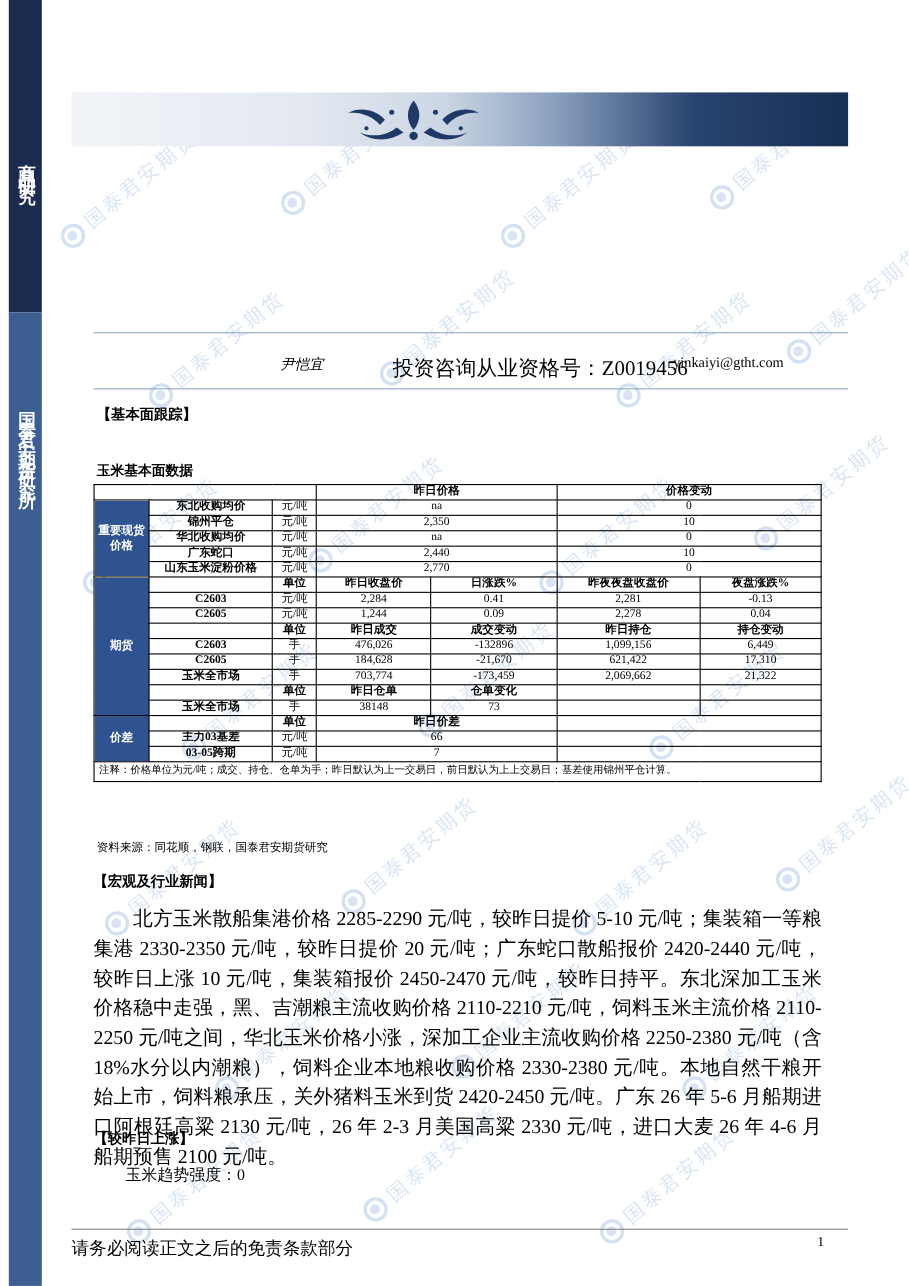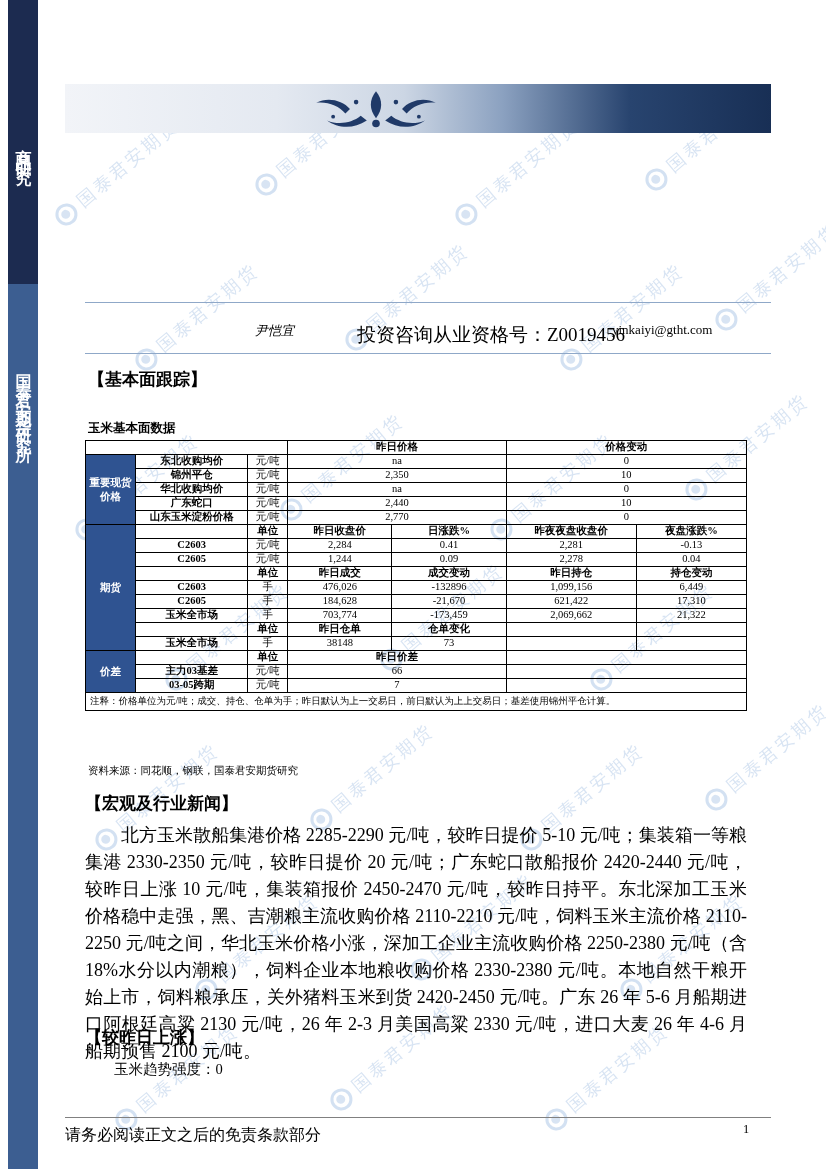--- a/index.html
+++ b/index.html
@@ -44,21 +44,21 @@
 
   .title { left:85px; top:241px; width:686px; text-align:center; font-size:22px;
            font-weight:bold; letter-spacing:3px; color:#000; }
   .rule { left:85px; width:686px; height:0; border-top:1px solid #8fa8c8; }
   .rule1 { top:302px; } .rule2 { top:353px; }
 
   .author-name  { left:255px; top:322px; font-size:13px;font-style:italic; }
   .author-qual  { left:357px; top:322px; font-size:19px; }
   .author-email { left:612px; top:322px; font-size:13px; }
 
-  .sec-hdr { font-size:17px; font-weight:bold; color:#000; }
+  .sec-hdr { font-size:13px; font-weight:bold; color:#000; }
   .sec-fund  { left:88px; top:368px; }
   .sec-news  { left:85px; top:792px; }
   .sec-trend { left:85px; top:1026px; }
 
   .table-title { left:88px; top:420px; font-size:12.5px;font-weight:bold; }
 
   
   .tbl { left:85px; top:440px; border-collapse:collapse; table-layout:fixed;
          width:662px; font-size:10.5px; background:transparent; }
   .tbl td { border:1px solid #000; text-align:center; height:14px; padding:0 2px;

